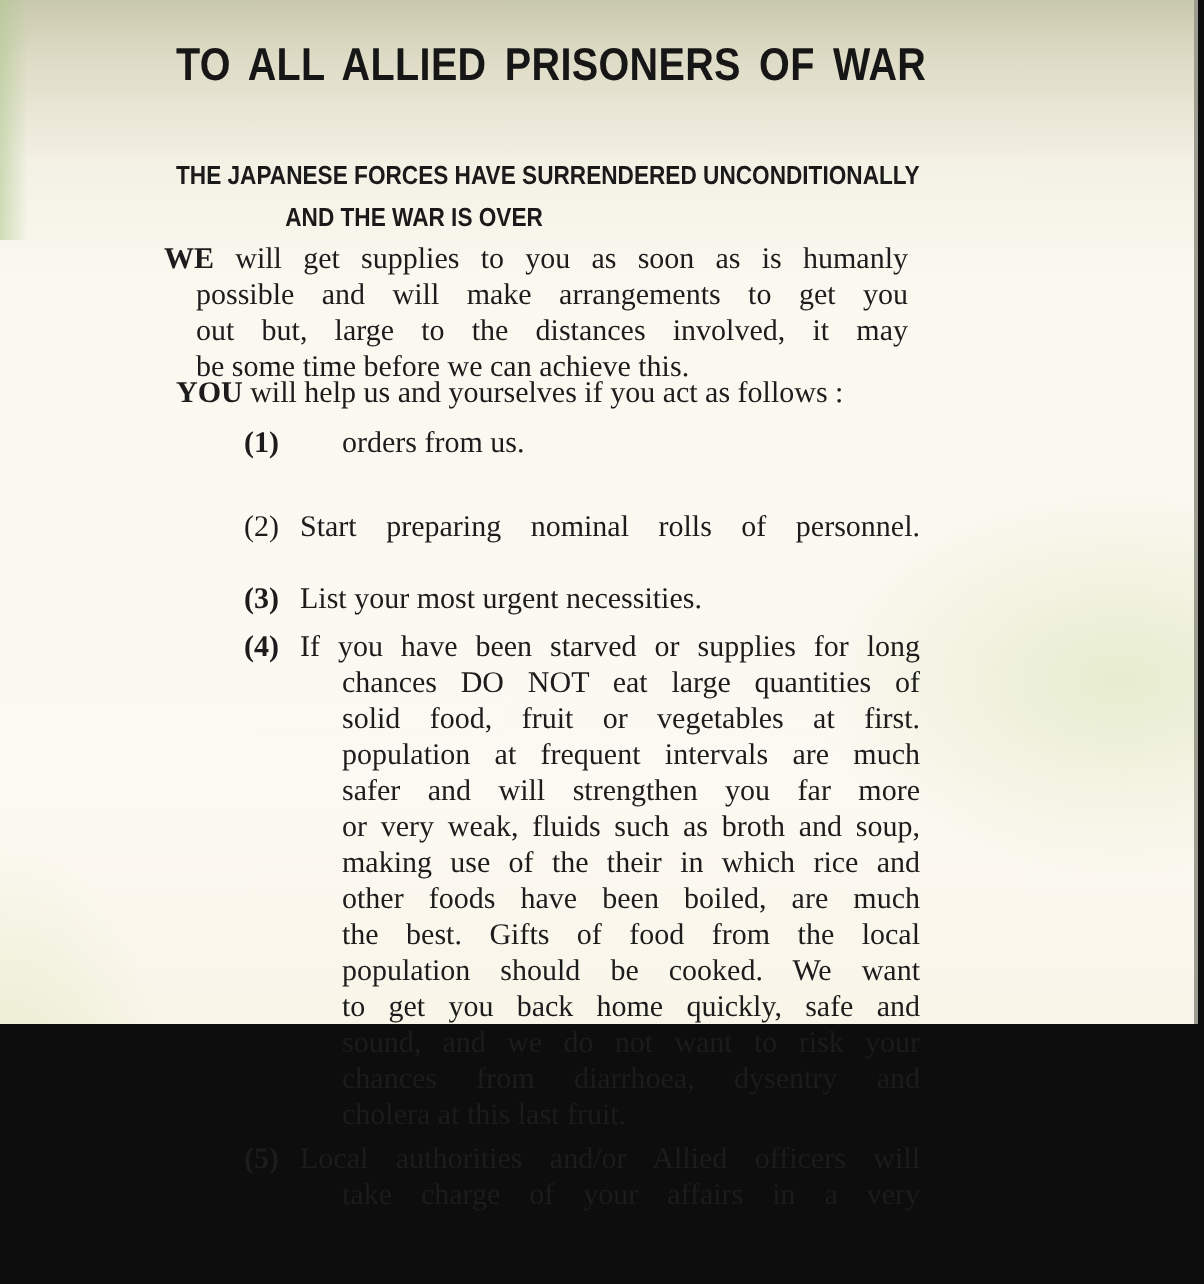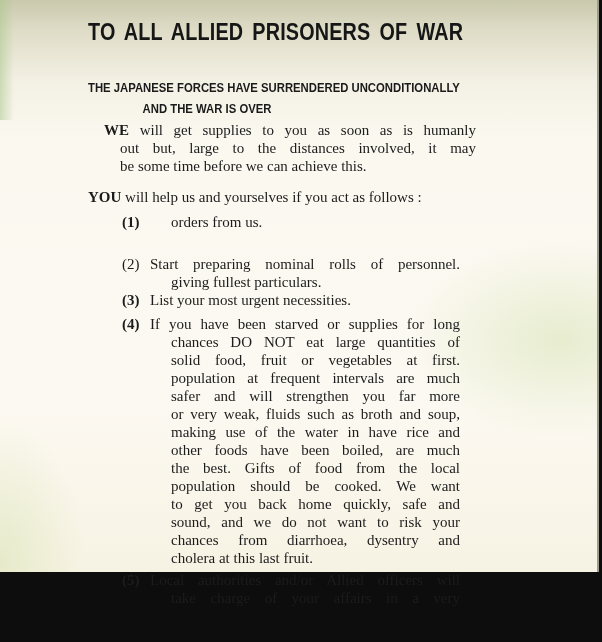--- a/index.html
+++ b/index.html
@@ -1,21 +1,21 @@
 <!DOCTYPE html>
 <html><head>
 <meta charset="utf-8">
 <style>
   html, body { margin:0; padding:0; }
   body {
     width:602px; height:642px; overflow:hidden; position:relative;
     background:#0d0d0d;
   }
   .paper {
-    position:absolute; left:0; top:0; width:597px; height:572px;
+    position:absolute; left:0; top:0; width:597px; height:512px;
     background:
       radial-gradient(ellipse 220px 140px at 560px 340px, rgba(214,226,178,0.55), rgba(214,226,178,0) 70%),
       radial-gradient(ellipse 120px 200px at 0px 560px, rgba(210,224,170,0.45), rgba(210,224,170,0) 70%),
       linear-gradient(180deg, #c9c9ad 0px, #dedcc6 30px, #f3f0e4 80px, #fbf8f0 140px, #fcf9f2 400px, #f7f3e4 560px, #f6f2e2 632px);
     border-right:2px solid #9c9c90;
     text-decoration:underline;
   }
   .paper::before {
     content:""; position:absolute; left:0; top:0; width:14px; height:120px;
     background:linear-gradient(90deg, rgba(170,200,140,0.55), rgba(170,200,140,0));
@@ -35,21 +35,21 @@
   }
   .sub1 { top:80px; }
   .sub2 { top:101px; left:120px; transform-origin:left top; }
   .sub2 span { display:inline-block; }
   .body {
     position:absolute; font-family:"Liberation Serif", serif;
     font-size:15px; color:#1c1c1c; line-height:18px;
     text-align:justify; text-align-last:justify;
   }
   .body .line { display:block; white-space:nowrap; text-align:justify; text-align-last:justify; }
-  .p-we { left:104px; top:121px; width:372px; }
+  .p-we { left:82px; top:121px; width:372px; }
   .p-we .ind { padding-left:16px; }
   .p-you { left:88px; top:188px; width:372px; }
   .item { position:absolute; font-family:"Liberation Serif", serif; font-size:15px; color:#1c1c1c; line-height:18px; }
   .item .num { position:absolute; left:0; top:0; white-space:nowrap; }
   .item .line { display:block; white-space:nowrap; text-align:justify; text-align-last:justify; }
   .item .first { margin-left:28px; }
   .item .cont { margin-left:49px; }
   .bold { font-weight:bold; }
 </style>
 </head>
@@ -59,53 +59,53 @@
 
   <div class="title">TO ALL ALLIED PRISONERS OF WAR</div>
 
   <div class="sub sub1">THE JAPANESE FORCES HAVE SURRENDERED UNCONDITIONALLY</div>
   <div class="sub sub2">
     <span style="transform:scaleX(1.0);margin-left:26px;">AND THE WAR IS OVER</span>
   </div>
 
   <div class="body p-we">
     <span class="line"><b>WE</b> <span>will get supplies to you as soon as is humanly</span></span>
+    <span class="line ind">possible and will make arrangements to get you</span>
     <span class="line ind">out but, large to the distances involved, it may</span>
     <span class="line ind" style="text-align-last:left;">be some time before we can achieve this.</span>
   </div>
 
   <div class="body p-you">
     <span class="line" style="text-align-last:left;"><b>YOU</b> <span>will help us and yourselves if you act as follows :</span></span>
   </div>
 
   <div class="item" style="left:122px; top:213px; width:338px;">
     <span class="num bold">(1)</span>
     <span class="line cont" style="text-align-last:left;">orders from us.</span>
   </div>
 
   <div class="item" style="left:122px; top:255px; width:338px;">
     <span class="num">(2)</span>
     <span class="line first">Start preparing nominal rolls of personnel.</span>
-    <span class="line cont" style="text-align-last:left;">giving fullest particulars.</span>
   </div>
 
   <div class="item" style="left:122px; top:291px; width:338px;">
     <span class="num bold">(3)</span>
     <span class="line first" style="text-align-last:left;">List your most urgent necessities.</span>
   </div>
 
   <div class="item" style="left:122px; top:315px; width:338px;">
     <span class="num bold">(4)</span>
     <span class="line first">If you have been starved or supplies for long</span>
     <span class="line cont"><span>chances DO NOT eat large quantities of</span></span>
     <span class="line cont">solid food, fruit or vegetables at first.</span>
     <span class="line cont">population at frequent intervals are much</span>
     <span class="line cont">safer and will strengthen you far more</span>
     <span class="line cont">or very weak, fluids such as broth and soup,</span>
-    <span class="line cont">making use of the water in have rice and</span>
+    <span class="line cont">making use of the their in which rice and</span>
     <span class="line cont">other foods have been boiled, are much</span>
     <span class="line cont">the best. Gifts of food from the local</span>
     <span class="line cont">population should be cooked. We want</span>
     <span class="line cont">to get you back home quickly, safe and</span>
     <span class="line cont">sound, and we do not want to risk your</span>
     <span class="line cont">chances from diarrhoea, dysentry and</span>
     <span class="line cont" style="text-align-last:left;">cholera at this last fruit.</span>
   </div>
 
   <div class="item" style="left:122px; top:571px; width:338px;">

